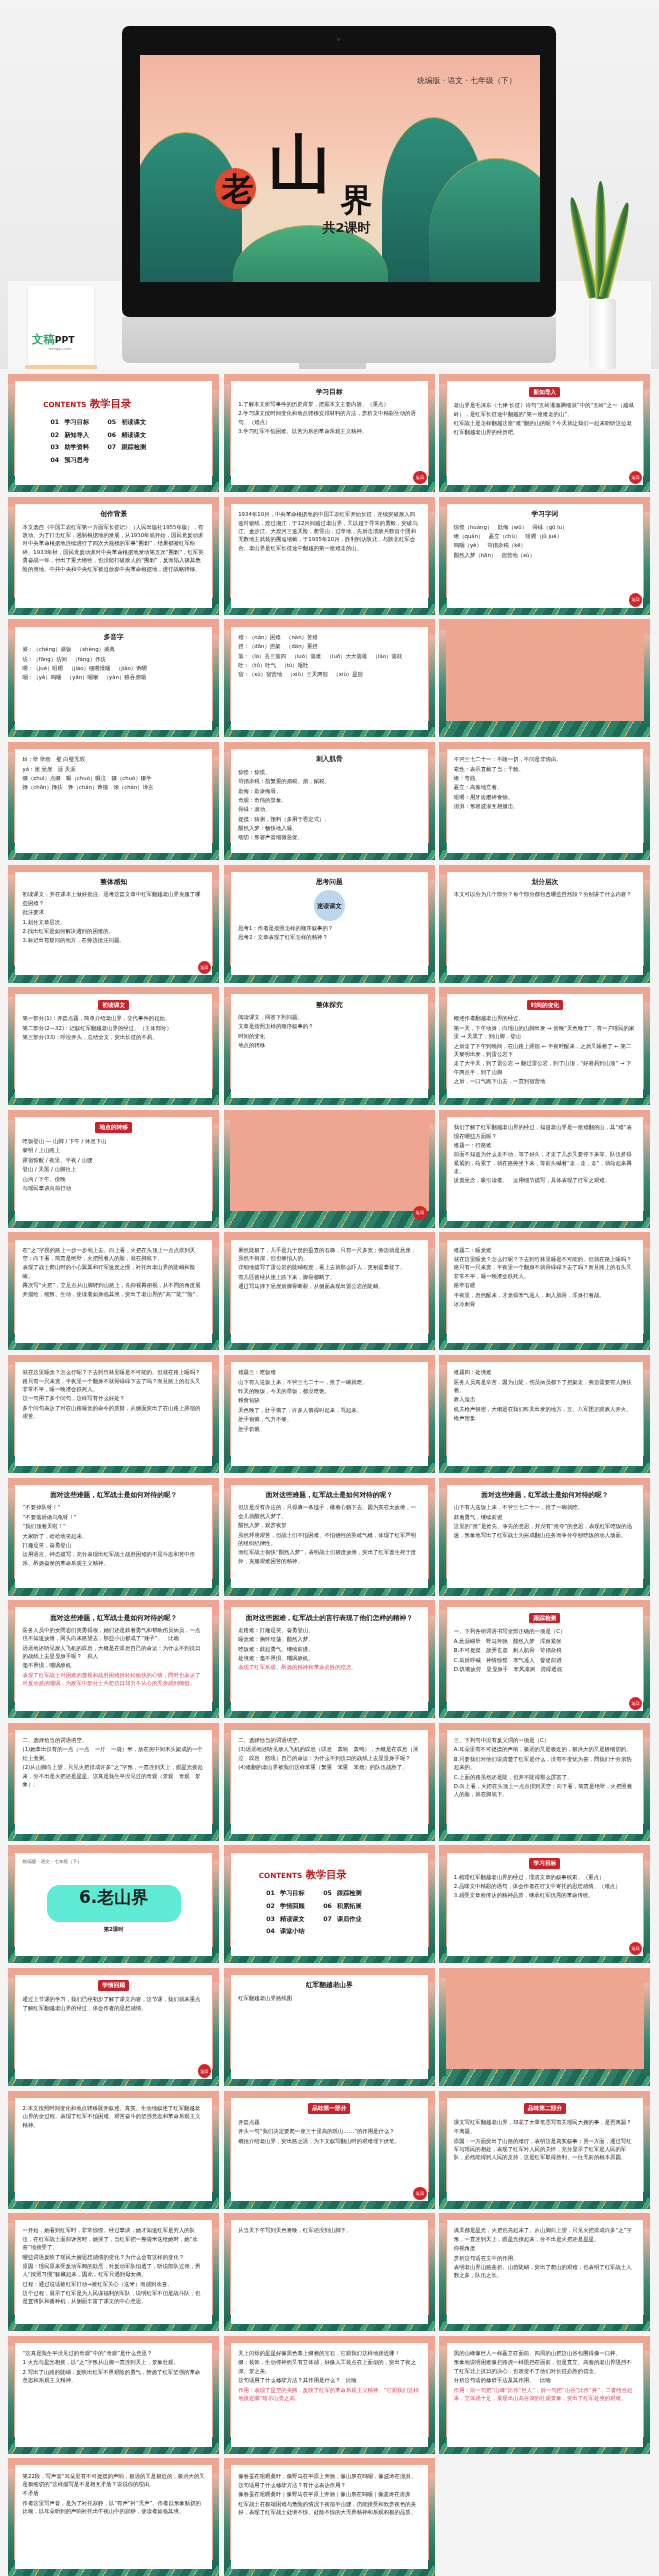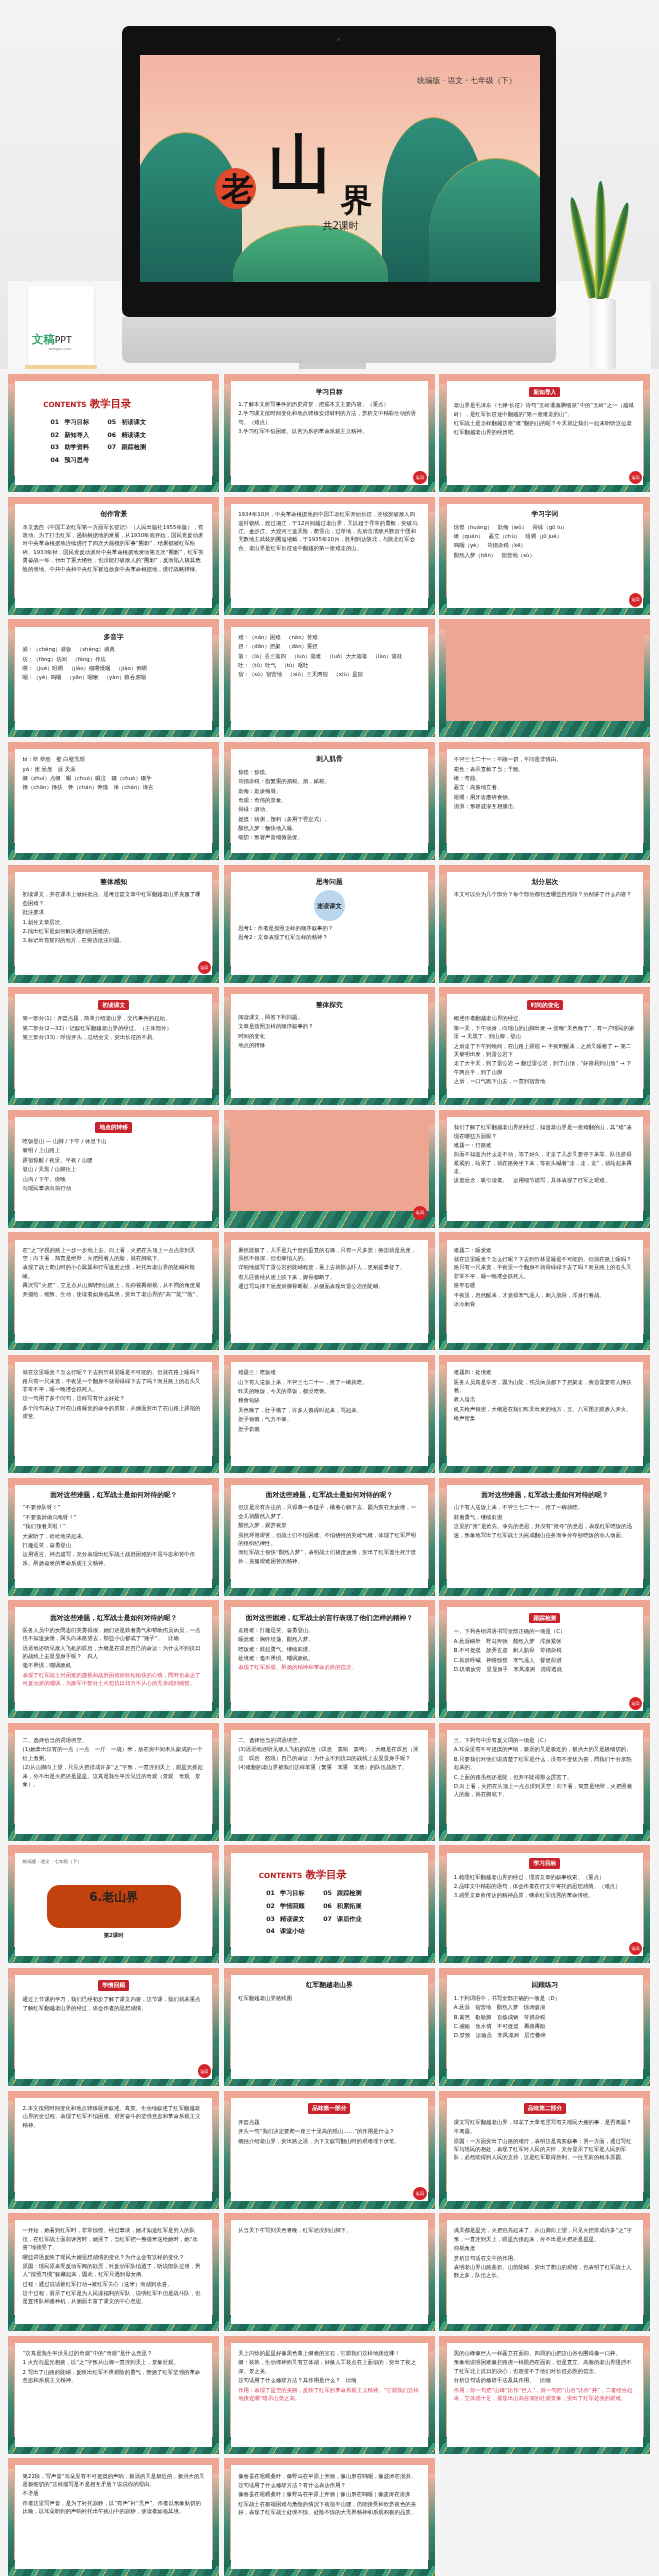--- a/index.html
+++ b/index.html
@@ -10,21 +10,21 @@
   .monitor .cam{position:absolute;left:215px;top:12.4px;width:3.1px;height:3.1px;border-radius:50%;background:#333}
   .screen{position:absolute;left:17.5px;top:29px;width:400px;height:227px;overflow:hidden;
     background:linear-gradient(180deg,#f2b4a2 0%,#f6cbb5 45%,#f3d7c0 60%,#e9dcc3 100%)}
   .screen .m{position:absolute;border-radius:50% 50% 0 0;background:linear-gradient(#2e8f7a,#1b5e55);border-top:1px solid #c9a24a}
   .sun{position:absolute;left:75px;top:113px;width:41px;height:41px;border-radius:50%;background:#e24a2e}
   .title-big{position:absolute;font-family:"DejaVu Serif","Liberation Serif",serif;color:#111;font-weight:bold}
   .edition{position:absolute;right:23px;top:20.6px;font-size:7.7px;color:#333}
   .chin{position:absolute;left:122px;top:317px;width:434px;height:46px;background:linear-gradient(#d9d9d9,#c8c8c8);border-radius:0 0 7.2px 7.2px}
   .stand{position:absolute;left:299px;top:363px;width:67px;height:5.7px;background:#cfcfcf}
   .calendar{position:absolute;left:28px;top:286px;width:66px;height:83px;background:#fff;border-radius:2.1px;box-shadow:0 1px 2.1px rgba(0,0,0,.15)}
-  .calendar .logo{position:absolute;left:4.1px;top:46px;font-size:11.3px;font-weight:normal;color:#2fa56a}
+  .calendar .logo{position:absolute;left:4.1px;top:46px;font-size:11.3px;font-weight:bold;color:#2fa56a}
   .calendar .logo span{color:#222;font-size:9.3px}
   .calendar .sub{position:absolute;left:20.6px;top:61px;font-size:3.6px;color:#888}
   .calendar .base{position:absolute;left:-3.1px;right:-3.1px;bottom:-4.1px;height:8.2px;background:#f3cf9a;border-radius:1px}
   .plant{position:absolute;left:572px;top:180px;width:57px;height:191px}
   .leaf{position:absolute;bottom:72px;width:11.3px;border-radius:50% 50% 10% 10%;background:linear-gradient(90deg,#d7d33c,#3b7f3b 35%,#2a6b36 65%,#cfd23c)}
   .pot{position:absolute;left:16.5px;bottom:0;width:27px;height:72px;background:linear-gradient(90deg,#eee,#fff,#ddd);border-radius:3.1px 3.1px 5.2px 5.2px}
 
   .grid{display:grid;grid-template-columns:211px 211px 211px;column-gap:4.6px;row-gap:4.6px;padding:5.2px 8.2px 0 8.2px}
   .slide{position:relative;height:118px;background:#eea591;overflow:hidden}
   .slide::before{content:"";position:absolute;left:0;right:0;bottom:0;height:16.5px;
@@ -36,41 +36,41 @@
   .card h3{text-align:center;font-size:6.7px;margin-bottom:3.1px;color:#222}
   .tag{display:inline-block;background:#c8232c;color:#fff;font-weight:bold;font-size:5.7px;padding:1px 4.1px;border-radius:1.5px;margin:0 auto 3.1px}
   .tagwrap{text-align:center}
   .ln{margin:1px 0}
   .pink{color:#d6405c}
   .back{position:absolute;right:8.2px;bottom:8.2px;width:13.4px;height:13.4px;border-radius:50%;background:#d4242a;color:#fff;font-size:4.1px;display:flex;align-items:center;justify-content:center;z-index:3}
   .contents{font-size:10.3px;font-weight:bold;color:#b71c1c;margin:9.3px 0 5.2px 20.6px}
   .contents small{font-size:7.2px;letter-spacing:0}
   .toc{display:grid;grid-template-columns:57px 57px;row-gap:3.1px;margin-left:28px;font-size:6.2px;font-weight:bold}
   .toc span b{margin-right:5.2px}
-  .big-title{margin:20.6px auto 3.1px;width:134px;height:43px;border-radius:12.4px;background:#c2410c;font-size:12px;font-weight:bold;text-align:center;line-height:25px}
+  .big-title{margin:20.6px auto 3.1px;width:134px;height:37px;border-radius:12.4px;background:#5eead4;font-size:17px;font-weight:bold;text-align:center;line-height:25px}
   .center{text-align:center}
 </style>
 </head>
 <body>
 
 <section class="hero">
   <div class="table"></div>
   <div class="monitor">
     <div class="cam"></div>
     <div class="screen">
       <div class="m" style="left:-10.3px;top:77px;width:113px;height:165px"></div>
       <div class="m" style="left:242px;top:62px;width:103px;height:175px"></div>
       <div class="m" style="left:289px;top:103px;width:134px;height:155px;background:linear-gradient(#3aa07f,#1b5e55)"></div>
       <div class="m" style="left:93px;top:170px;width:155px;height:103px;background:linear-gradient(#49b07e,#1f6a55)"></div>
       <div class="sun"></div>
       <div class="edition">统编版 · 语文 · 七年级（下）</div>
       <div class="title-big" style="left:82px;top:113px;font-size:32px">老</div>
       <div class="title-big" style="left:129px;top:67px;font-size:62px">山</div>
       <div class="title-big" style="left:201px;top:124px;font-size:32px">界</div>
-      <div style="position:absolute;left:183px;top:164px;font-size:10px;font-weight:normal">共2课时</div>
+      <div style="position:absolute;left:183px;top:164px;font-size:13px;font-weight:bold">共2课时</div>
     </div>
   </div>
   <div class="chin"></div>
   <div class="stand"></div>
   <div class="calendar">
     <div class="logo"><b>文稿</b><span>PPT</span></div>
     <div class="sub">wengao.com</div>
     <div class="base"></div>
   </div>
   <div class="plant">
@@ -470,28 +470,20 @@
     </div>
     <div class="slide">
       <div class="rside"></div>
       <div class="card">
         <h3>红军翻越老山界</h3>
         <p class="ln">红军翻越老山界路线图</p>
       </div>
     </div>
     <div class="slide">
       <div class="rside"></div>
-      <div class="card">
-        <h3>回顾练习</h3>
-        <p class="ln">1.下列词语中，书写全部正确的一项是（D）</p>
-        <p class="ln">A.悬涯　宿营地　酣然入梦　惊涛骇浪</p>
-        <p class="ln">B.篱笆　歇歇脚　百炼成钢　苛捐杂税</p>
-        <p class="ln">C.灌输　鱼水情　不可捉摸　再接再励</p>
-        <p class="ln">D.景致　运输员　寒风凛冽　层峦叠嶂</p>
-      </div>
     </div>
     <div class="slide">
       <div class="rside"></div>
       <div class="card">
         <p class="ln">2.本文按照时间变化和地点转移展开叙述。真实、生动地叙述了红军翻越老山界的全过程。表现了红军不怕困难、艰苦奋斗的坚强意志和革命乐观主义精神。</p>
       </div>
     </div>
     <div class="slide">
       <div class="rside"></div>
       <div class="card">

